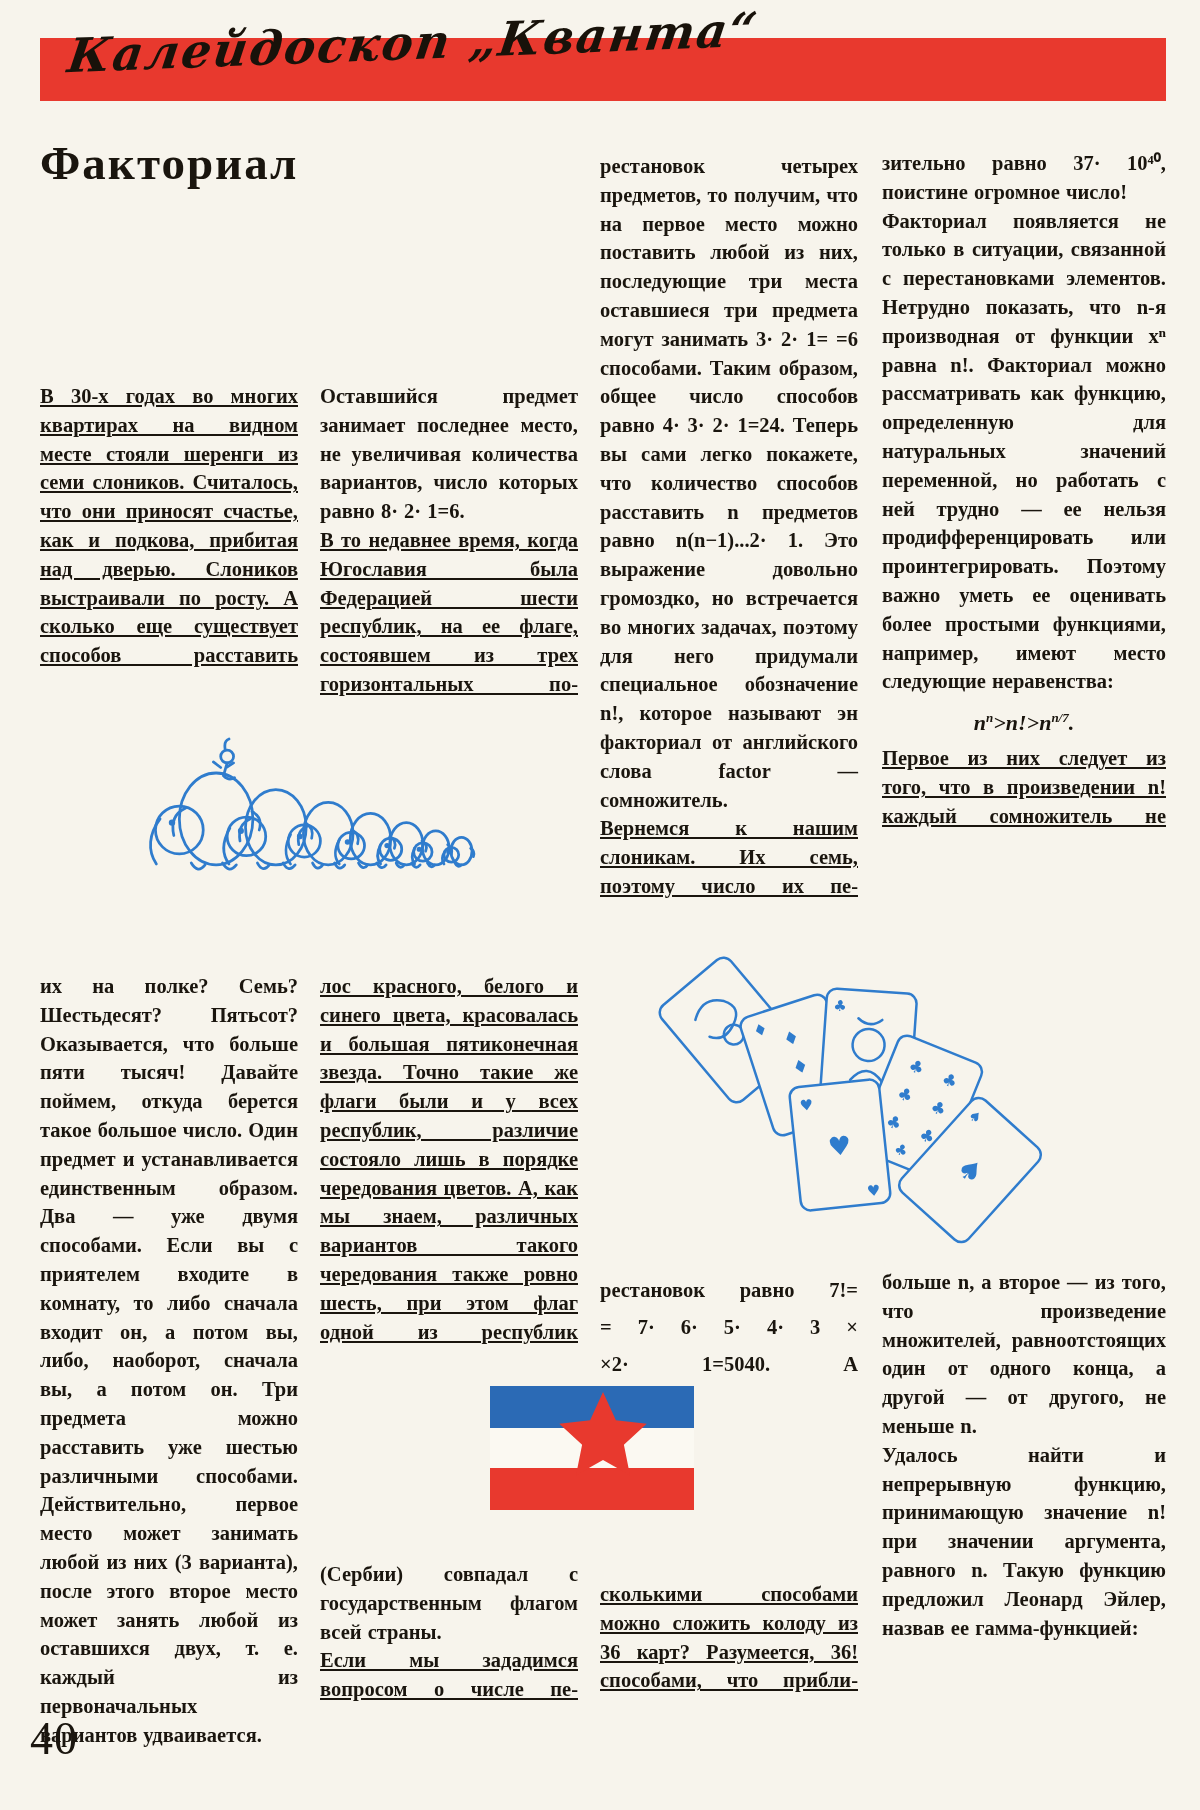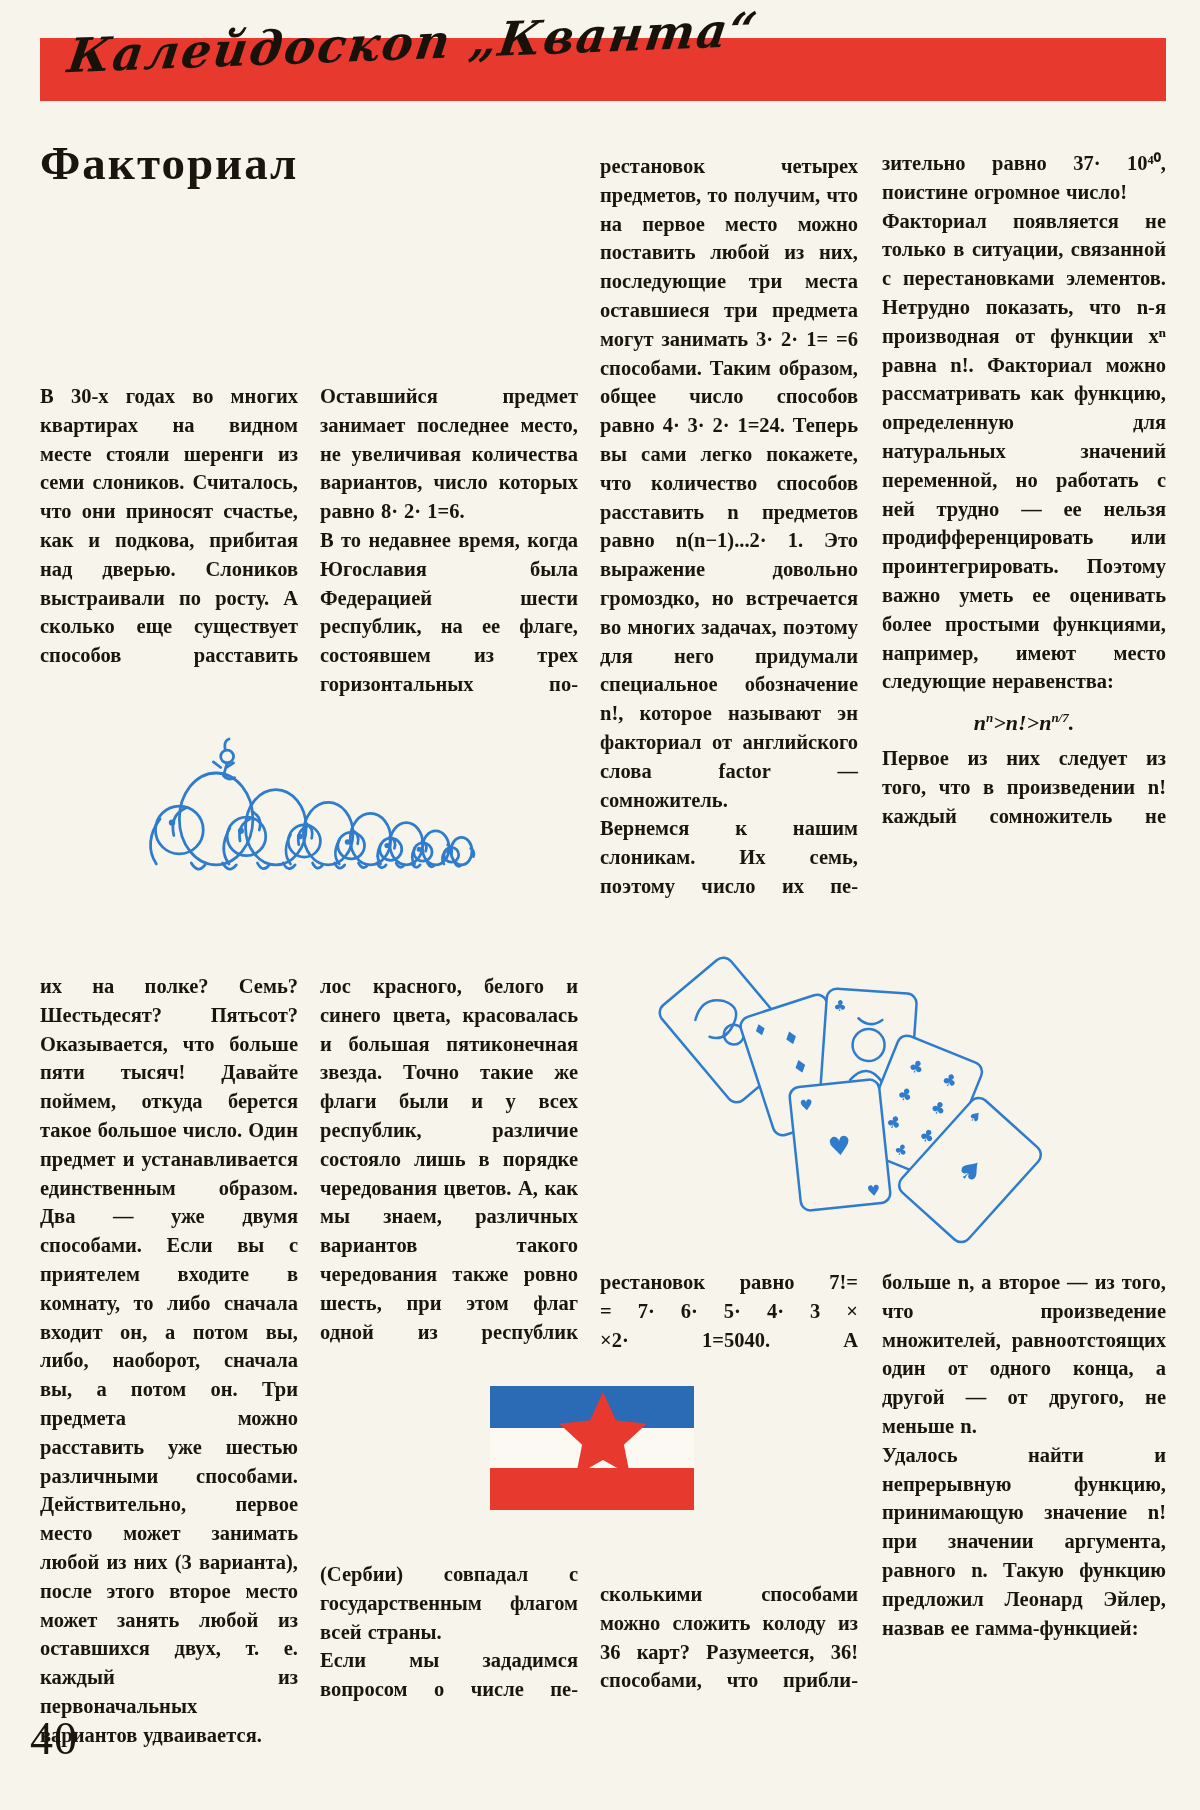--- a/index.html
+++ b/index.html
@@ -20,22 +20,22 @@
   }
   .title {
     position:absolute; left:40px; top:136px; width:545px;
     font-size:47px; font-weight:bold; letter-spacing:2px;
   }
   .col {
     position:absolute; font-size:20.5px; line-height:28.8px; font-weight:bold;
     text-align:justify; hyphens:auto; -webkit-hyphens:auto; word-spacing:1px;
   }
   .col p { margin:0; text-align:justify; }
-  .col p.cont { text-align-last:justify; }
-  .col .line { text-align:justify; text-align-last:justify; }
+  .col p.cont { text-align-last:justify;text-decoration:underline; }
+  .col .line { text-align:justify; text-align-last:justify;margin-top:8px; }
   .w1 { width:258px; }
   .w4 { width:284px; }
   .formula { text-align:center; font-style:italic; margin:8px 0 6px 0; font-size:22px; text-align-last:center; }
   .formula sup { font-size:13px; }
   .page-number {
     position:absolute; left:30px; top:1712px;
     font-size:46px; font-weight:normal; letter-spacing:1px;
   }
   .illu { position:absolute; }
   svg text { font-family:"DejaVu Sans", sans-serif; }

